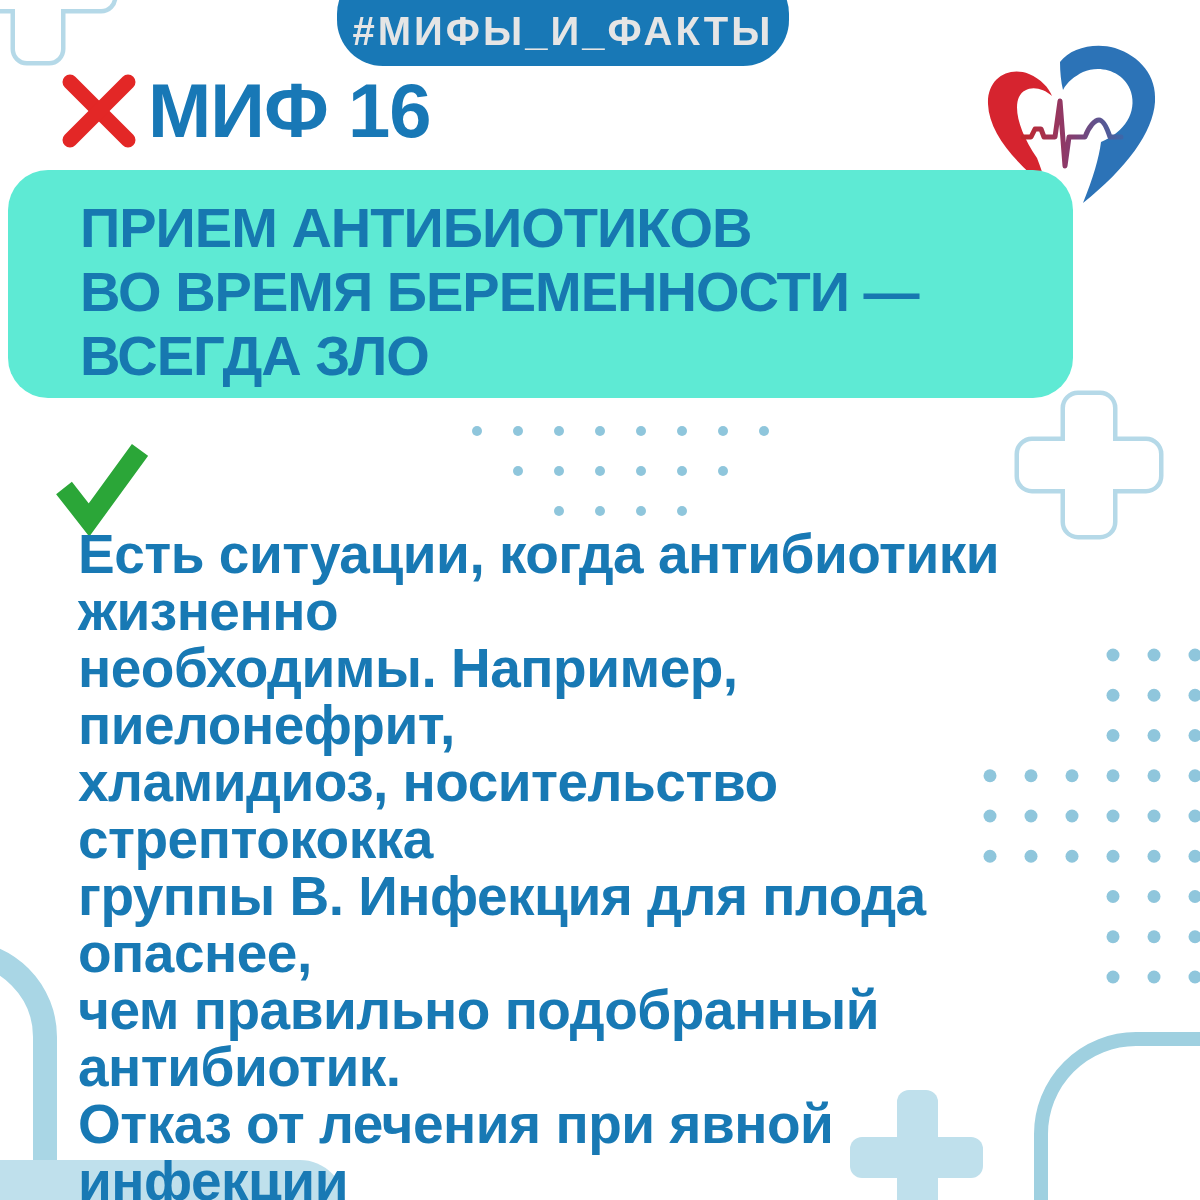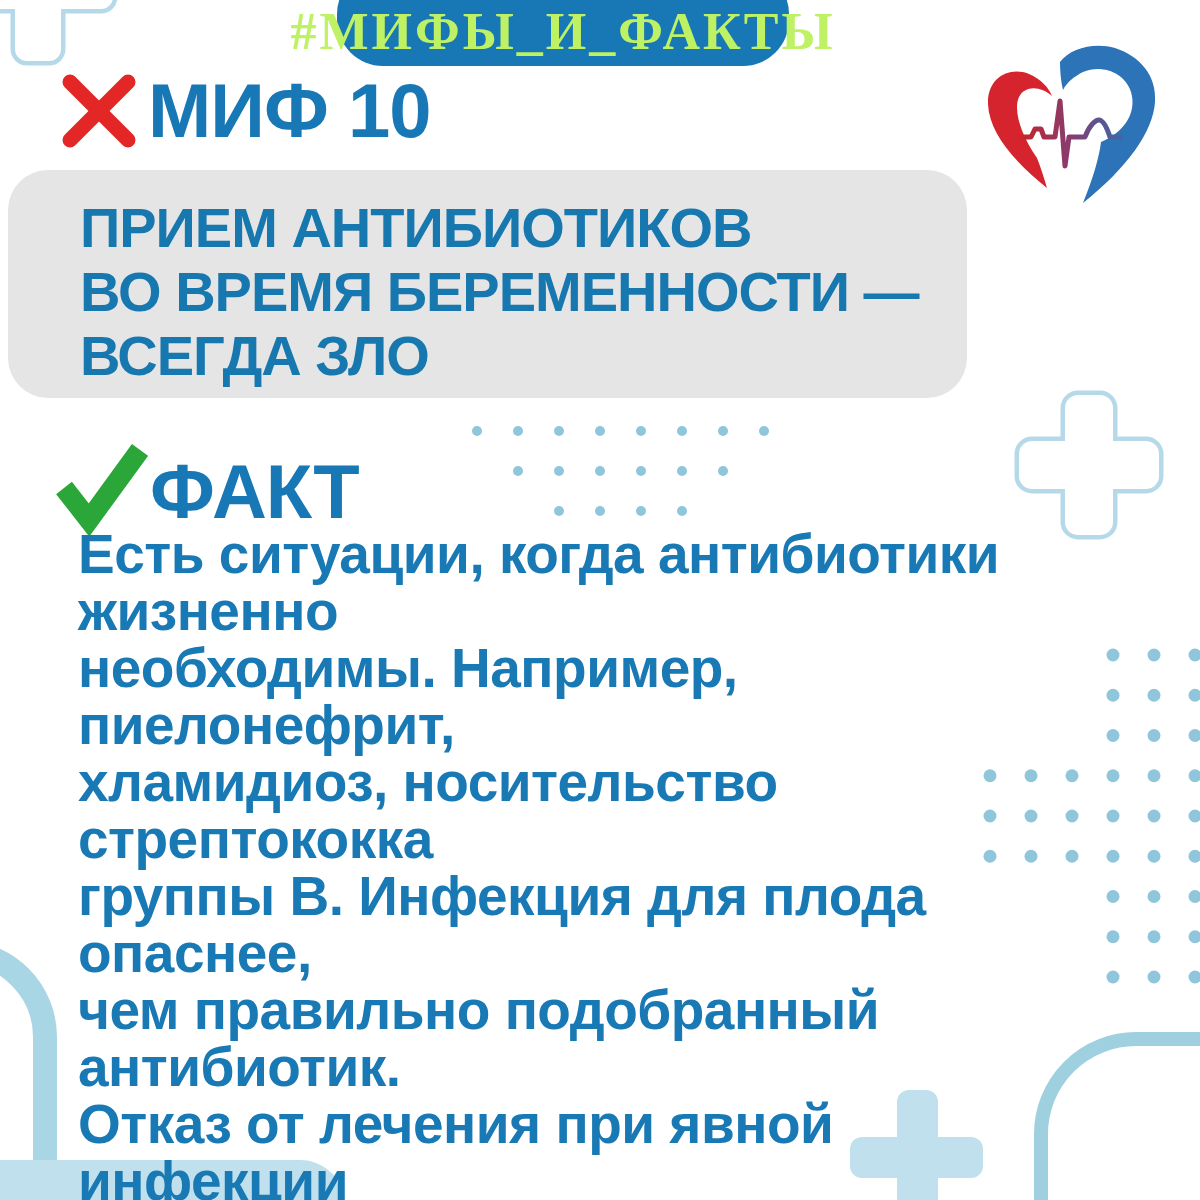--- a/index.html
+++ b/index.html
@@ -10,32 +10,32 @@
   }
   .abs{position:absolute;}
   
   .badge{
     left:337px;top:-32px;width:452px;height:98px;
     background:#1878B6;border-radius:46px;
     display:flex;align-items:center;justify-content:center;
     padding-top:28px;box-sizing:border-box;
   }
   .badge span{
-    color:#bef264;font-size:52px;font-weight:700;letter-spacing:3px;font-family:Liberation Serif, serif;
+    color:#e5e5e5;font-size:40px;font-weight:700;letter-spacing:3px;
   }
   
   .myth-head{left:60px;top:70px;display:flex;align-items:flex-start;}
   .myth-head .label{
     color:#1878B6;font-size:76px;font-weight:700;line-height:1;
     margin-left:10px;letter-spacing:-1px;padding-top:3px;
   }
   
   .myth-box{
-    left:8px;top:170px;width:959px;height:228px;
-    background:#e5e5e5;border-radius:40px;box-sizing:border-box;
+    left:8px;top:170px;width:1065px;height:228px;
+    background:#5eead4;border-radius:40px;box-sizing:border-box;
     padding:26px 0 0 72px;
   }
   .myth-box .statement{
     color:#1778B0;font-size:56px;font-weight:700;line-height:64px;
     letter-spacing:-1px;white-space:pre-line;
   }
   
   .fact-head{left:52px;top:440px;display:flex;align-items:flex-start;}
   .fact-head .label{
     color:#1878B6;font-size:76px;font-weight:700;line-height:1;
@@ -173,34 +173,33 @@
            C 114 86, 120 80, 124 80 C 128 80, 132 88, 135 97 H 146"></path>
 </svg>
 
 <div class="abs myth-head">
   <svg width="78" height="78" viewBox="0 0 78 78">
     <g stroke="#E32726" stroke-width="15" stroke-linecap="round">
       <line x1="10" y1="12" x2="68" y2="70"></line>
       <line x1="68" y1="12" x2="10" y2="70"></line>
     </g>
   </svg>
-  <div class="label">МИФ 10</div>
+  <div class="label">МИФ 16</div>
 </div>
 
 <div class="abs myth-box">
   <div class="statement">ПРИЕМ АНТИБИОТИКОВ
 ВО ВРЕМЯ БЕРЕМЕННОСТИ —
 ВСЕГДА ЗЛО</div>
 </div>
 
 <div class="abs fact-head">
   <svg width="96" height="95" viewBox="0 0 96 95">
     <polyline points="12,48 37,80 88,10" fill="none" stroke="#2BA638" stroke-width="20" stroke-linejoin="miter"></polyline>
   </svg>
-  <div class="label">ФАКТ</div>
 </div>
 
 <div class="abs fact-text">Есть ситуации, когда антибиотики жизненно
 необходимы. Например, пиелонефрит,
 хламидиоз, носительство стрептококка
 группы В. Инфекция для плода опаснее,
 чем правильно подобранный антибиотик.
 Отказ от лечения при явной инфекции
 может привести к внутриутробному
 инфицированию, преждевременным родам,

